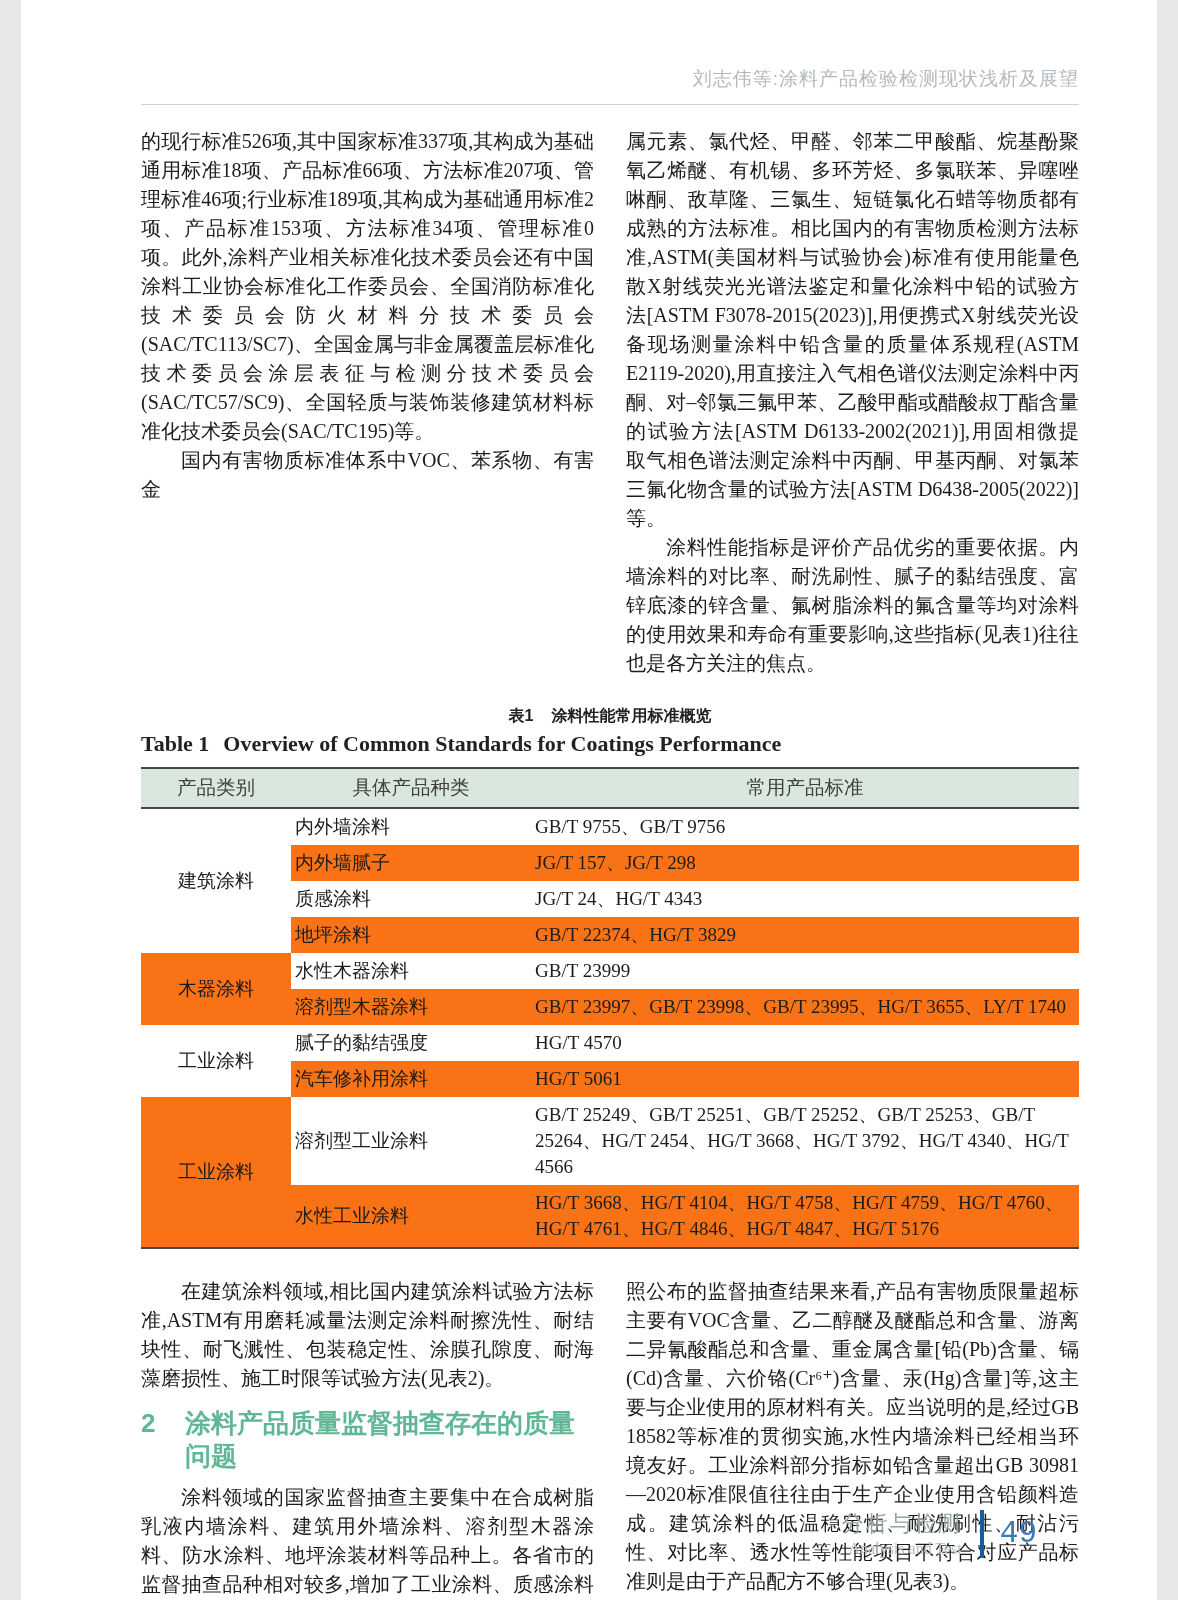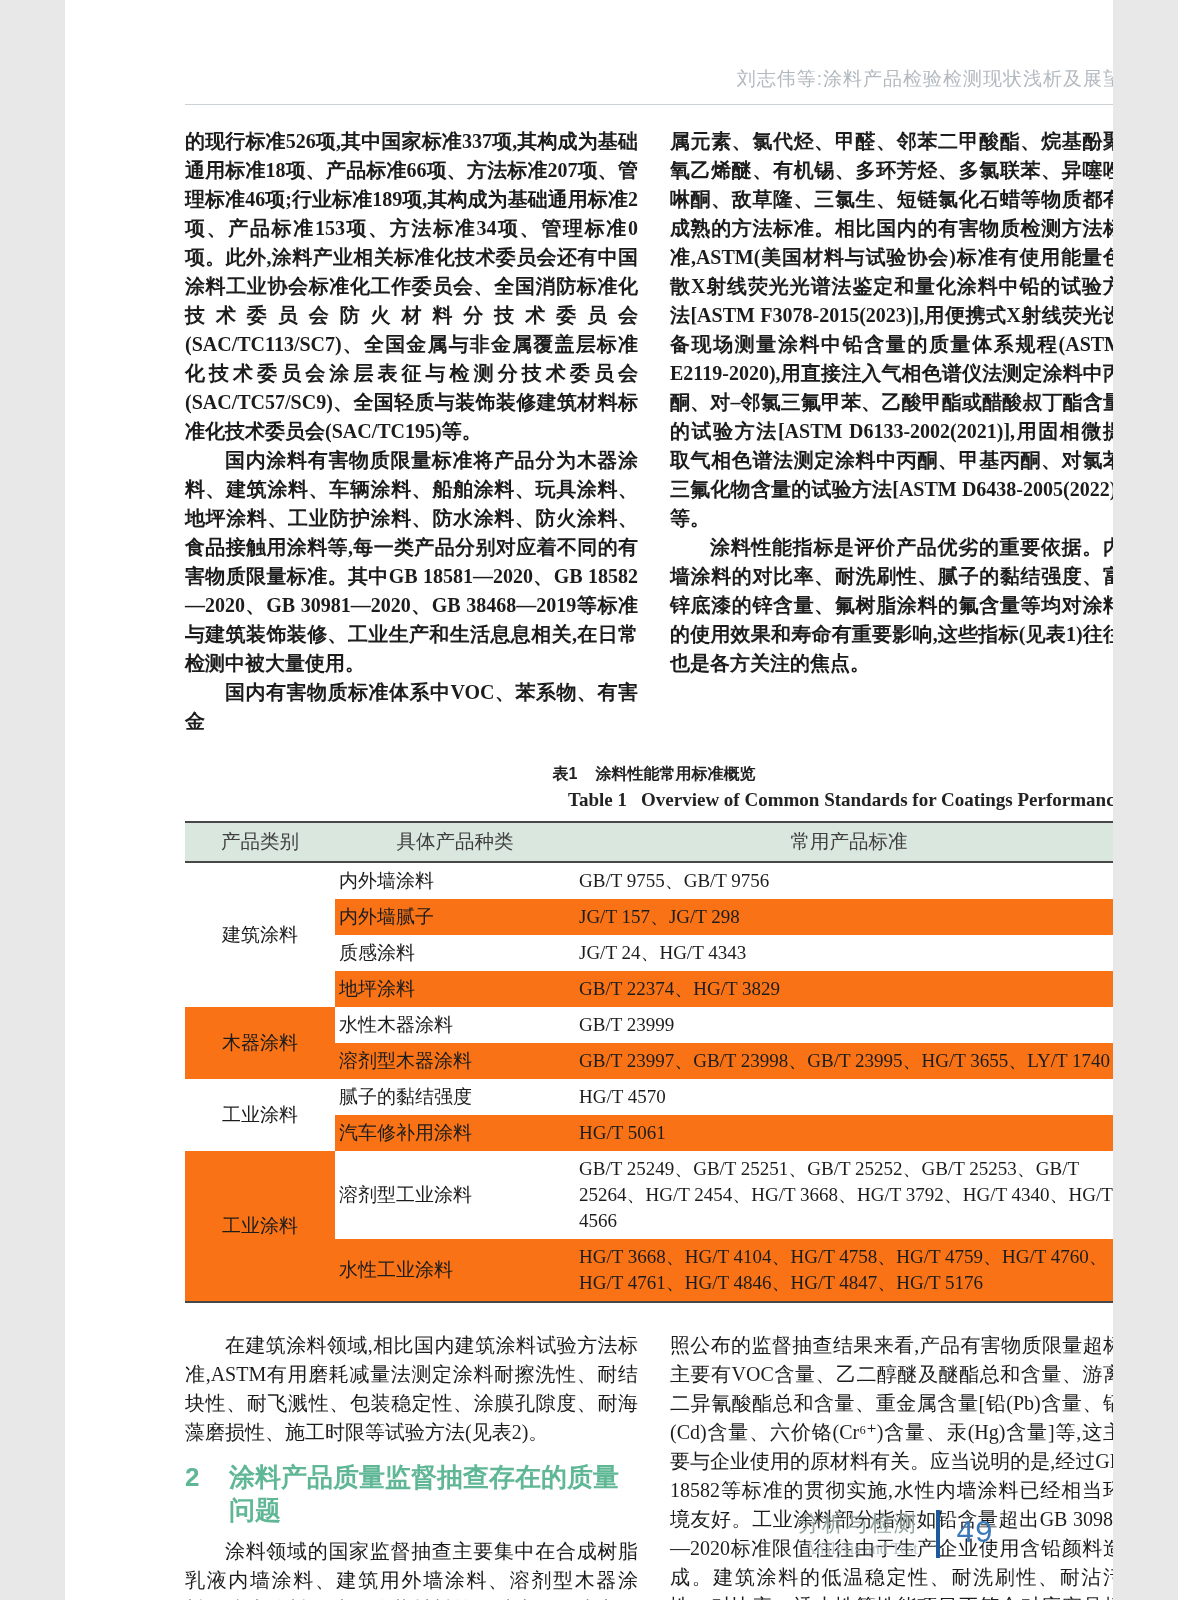--- a/index.html
+++ b/index.html
@@ -1,18 +1,18 @@
 <!DOCTYPE html>
 <html><head>
 <meta charset="utf-8">
 <style>
   * { margin: 0; padding: 0; box-sizing: border-box; }
   html, body { background: #e8e8e8; }
   .page {
-    width: 1048px; height: 1600px;
+    width: 1136px; height: 1600px;
     background: #ffffff;
     position: relative;
     margin: 0 auto;
     font-family: "Liberation Serif", "DejaVu Serif", serif;
     color: #1c1c1c;
     overflow: hidden;
   }
   .content { margin: 0 120px; width: 938px; }
 
   
@@ -23,21 +23,21 @@
     font-family: "Liberation Sans", "DejaVu Sans", sans-serif;
     font-size: 19px;
     color: #b2b9bf;
     border-bottom: 1px solid #ccd1d5;
     letter-spacing: 1px;
   }
 
   
   .cols { display: flex; gap: 32px; }
   .col { flex: 1 1 0; min-width: 0; }
-  .cols-top { margin-top: 22px; font-weight: bold; }
+  .cols-top { margin-top: 22px; }
   .cols-bottom { margin-top: 28px; }
   .para {
     font-size: 20px;
     line-height: 29px;
     text-align: justify;
     text-justify: inter-ideograph;
     color: #1c1c1c;
   }
   .para.indent { text-indent: 2em; }
 
@@ -45,24 +45,24 @@
   .table-block { margin-top: 28px; }
   .cap-zh {
     text-align: center;
     font-family: "Liberation Sans", "DejaVu Sans", sans-serif;
     font-weight: bold;
     font-size: 16px;
     color: #222;
   }
   .cap-zh .cap-label { margin-right: 18px; }
   .cap-en {
-    text-align: right;
+    text-align: left;
     font-family: "Liberation Serif", "DejaVu Serif", serif;
     font-weight: bold;
-    font-size: 19px;
+    font-size: 22px;
     margin-top: 4px;
     color: #222;
   }
   .cap-en .cap-label { margin-right: 14px; }
 
   
   table.std-table {
     width: 100%;
     border-collapse: collapse;
     margin-top: 10px;
@@ -133,21 +133,20 @@
 <body>
 
 <div class="page">
   <div class="content">
 
     <div class="running-head">刘志伟等:涂料产品检验检测现状浅析及展望</div>
 
     <div class="cols cols-top">
       <div class="col">
         <p class="para">的现行标准526项,其中国家标准337项,其构成为基础通用标准18项、产品标准66项、方法标准207项、管理标准46项;行业标准189项,其构成为基础通用标准2项、产品标准153项、方法标准34项、管理标准0项。此外,涂料产业相关标准化技术委员会还有中国涂料工业协会标准化工作委员会、全国消防标准化技术委员会防火材料分技术委员会(SAC/TC113/SC7)、全国金属与非金属覆盖层标准化技术委员会涂层表征与检测分技术委员会(SAC/TC57/SC9)、全国轻质与装饰装修建筑材料标准化技术委员会(SAC/TC195)等。</p>
-        <p class="para indent">国内涂料有害物质限量标准将产品分为木器涂料、建筑涂料、车辆涂料、船舶涂料、玩具涂料、地坪涂料、工业防护涂料、防水涂料、防火涂料、食品接触用涂料等,每一类产品分别对应着不同的有害物质限量标准。其中GB 18581—2020、GB 18582—2020、GB 30981—2020、GB 38468—2019等标准与建筑装饰装修、工业生产和生活息息相关,在日常检测中被大量使用。</p>
         <p class="para indent">国内有害物质标准体系中VOC、苯系物、有害金</p>
       </div>
       <div class="col">
         <p class="para">属元素、氯代烃、甲醛、邻苯二甲酸酯、烷基酚聚氧乙烯醚、有机锡、多环芳烃、多氯联苯、异噻唑啉酮、敌草隆、三氯生、短链氯化石蜡等物质都有成熟的方法标准。相比国内的有害物质检测方法标准,ASTM(美国材料与试验协会)标准有使用能量色散X射线荧光光谱法鉴定和量化涂料中铅的试验方法[ASTM F3078-2015(2023)],用便携式X射线荧光设备现场测量涂料中铅含量的质量体系规程(ASTM E2119-2020),用直接注入气相色谱仪法测定涂料中丙酮、对–邻氯三氟甲苯、乙酸甲酯或醋酸叔丁酯含量的试验方法[ASTM D6133-2002(2021)],用固相微提取气相色谱法测定涂料中丙酮、甲基丙酮、对氯苯三氟化物含量的试验方法[ASTM D6438-2005(2022)]等。</p>
         <p class="para indent">涂料性能指标是评价产品优劣的重要依据。内墙涂料的对比率、耐洗刷性、腻子的黏结强度、富锌底漆的锌含量、氟树脂涂料的氟含量等均对涂料的使用效果和寿命有重要影响,这些指标(见表1)往往也是各方关注的焦点。</p>
       </div>
     </div>
 
     <div class="table-block">
       <div class="cap-zh">

